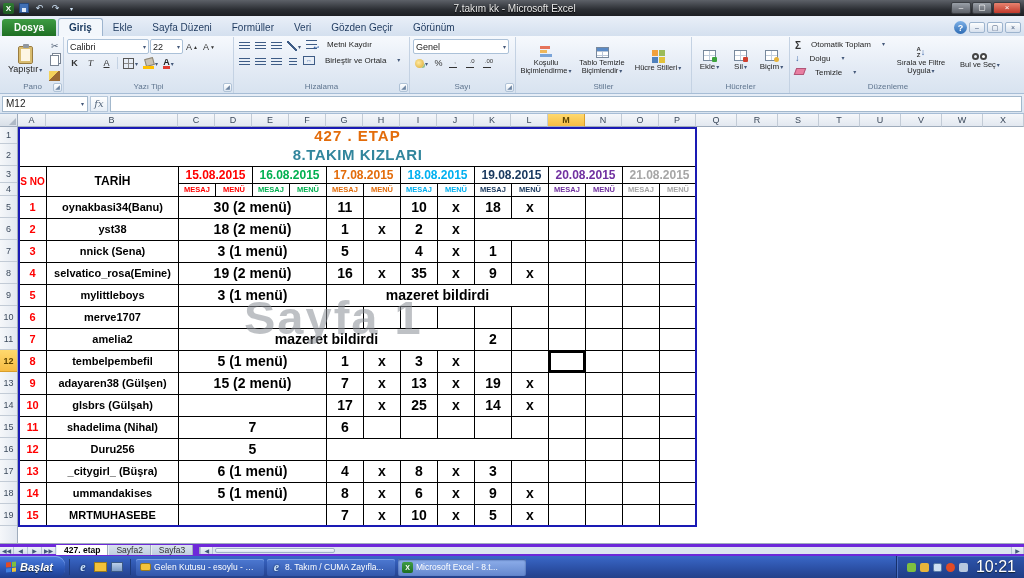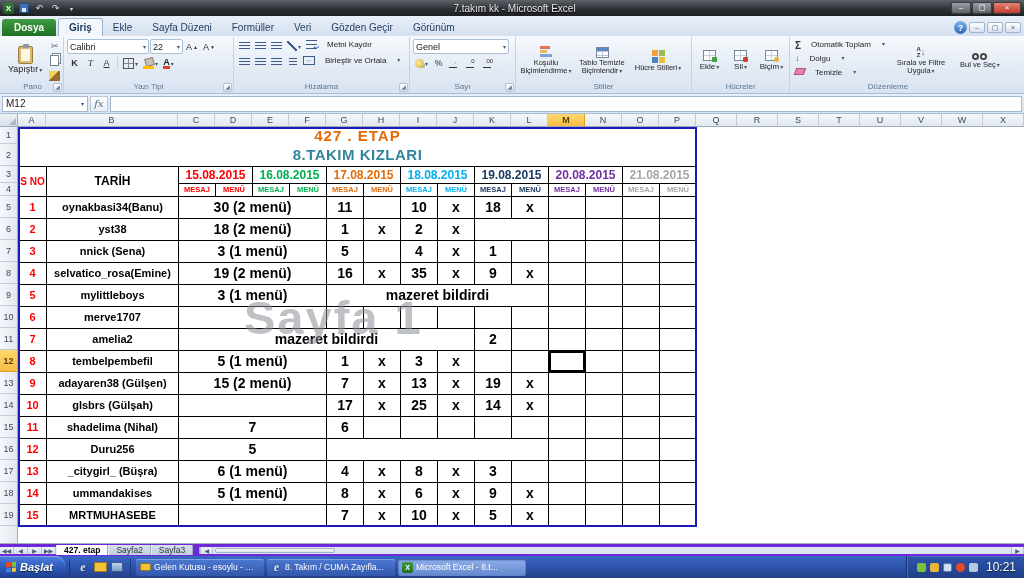--- a/index.html
+++ b/index.html
@@ -156,21 +156,21 @@
   .taskbtns{display:flex;align-items:center;gap:3px;margin-left:5px;flex:1;min-width:0}
   .taskbtn{height:17px;width:128px;display:flex;align-items:center;gap:3px;padding:0 4px;border-radius:2px;background:linear-gradient(#4d79d2,#3257ab);box-shadow:inset 0 1px 0 #7ba0e4;color:#fff;font-size:8.5px;white-space:nowrap;overflow:hidden}
   .taskbtn .lbl{overflow:hidden;text-overflow:ellipsis}
   .taskbtn.active{background:linear-gradient(#8FB0EC,#6487cd);box-shadow:inset 0 1px 2px #2b4a8c;color:#fff}
   .tbicon{width:11px;height:11px;flex:0 0 auto;display:inline-flex;align-items:center;justify-content:center;border-radius:2px}
   .tb-mail{background:#F3C23A;border:1px solid #9a7a1d;height:8px;width:11px}
   .tb-excel{background:linear-gradient(#3f9c44,#1f6f24);color:#fff;font-size:7px;font-weight:bold}
   .tb-excel::before{content:"X"}
   .tray{display:flex;align-items:center;gap:4px;background:linear-gradient(#2E55AD,#1F3E86);height:22px;padding:0 8px 0 10px;border-left:1px solid #16306b;box-shadow:inset 1px 1px 0 #4a6fc2}
   .trayicon{width:9px;height:9px;border-radius:2px;display:inline-block}
-  .clock{color:#fff;font-size:12px;margin-left:4px;text-shadow:0 1px 1px #123}
+  .clock{color:#fff;font-size:16px;margin-left:4px;text-shadow:0 1px 1px #123}
 </style>
 </head>
 <body>
 
 <div class="screen">
 
   <div class="titlebar">
     <div class="qat">
       <span class="xlogo"></span>
       <span class="qicon">

